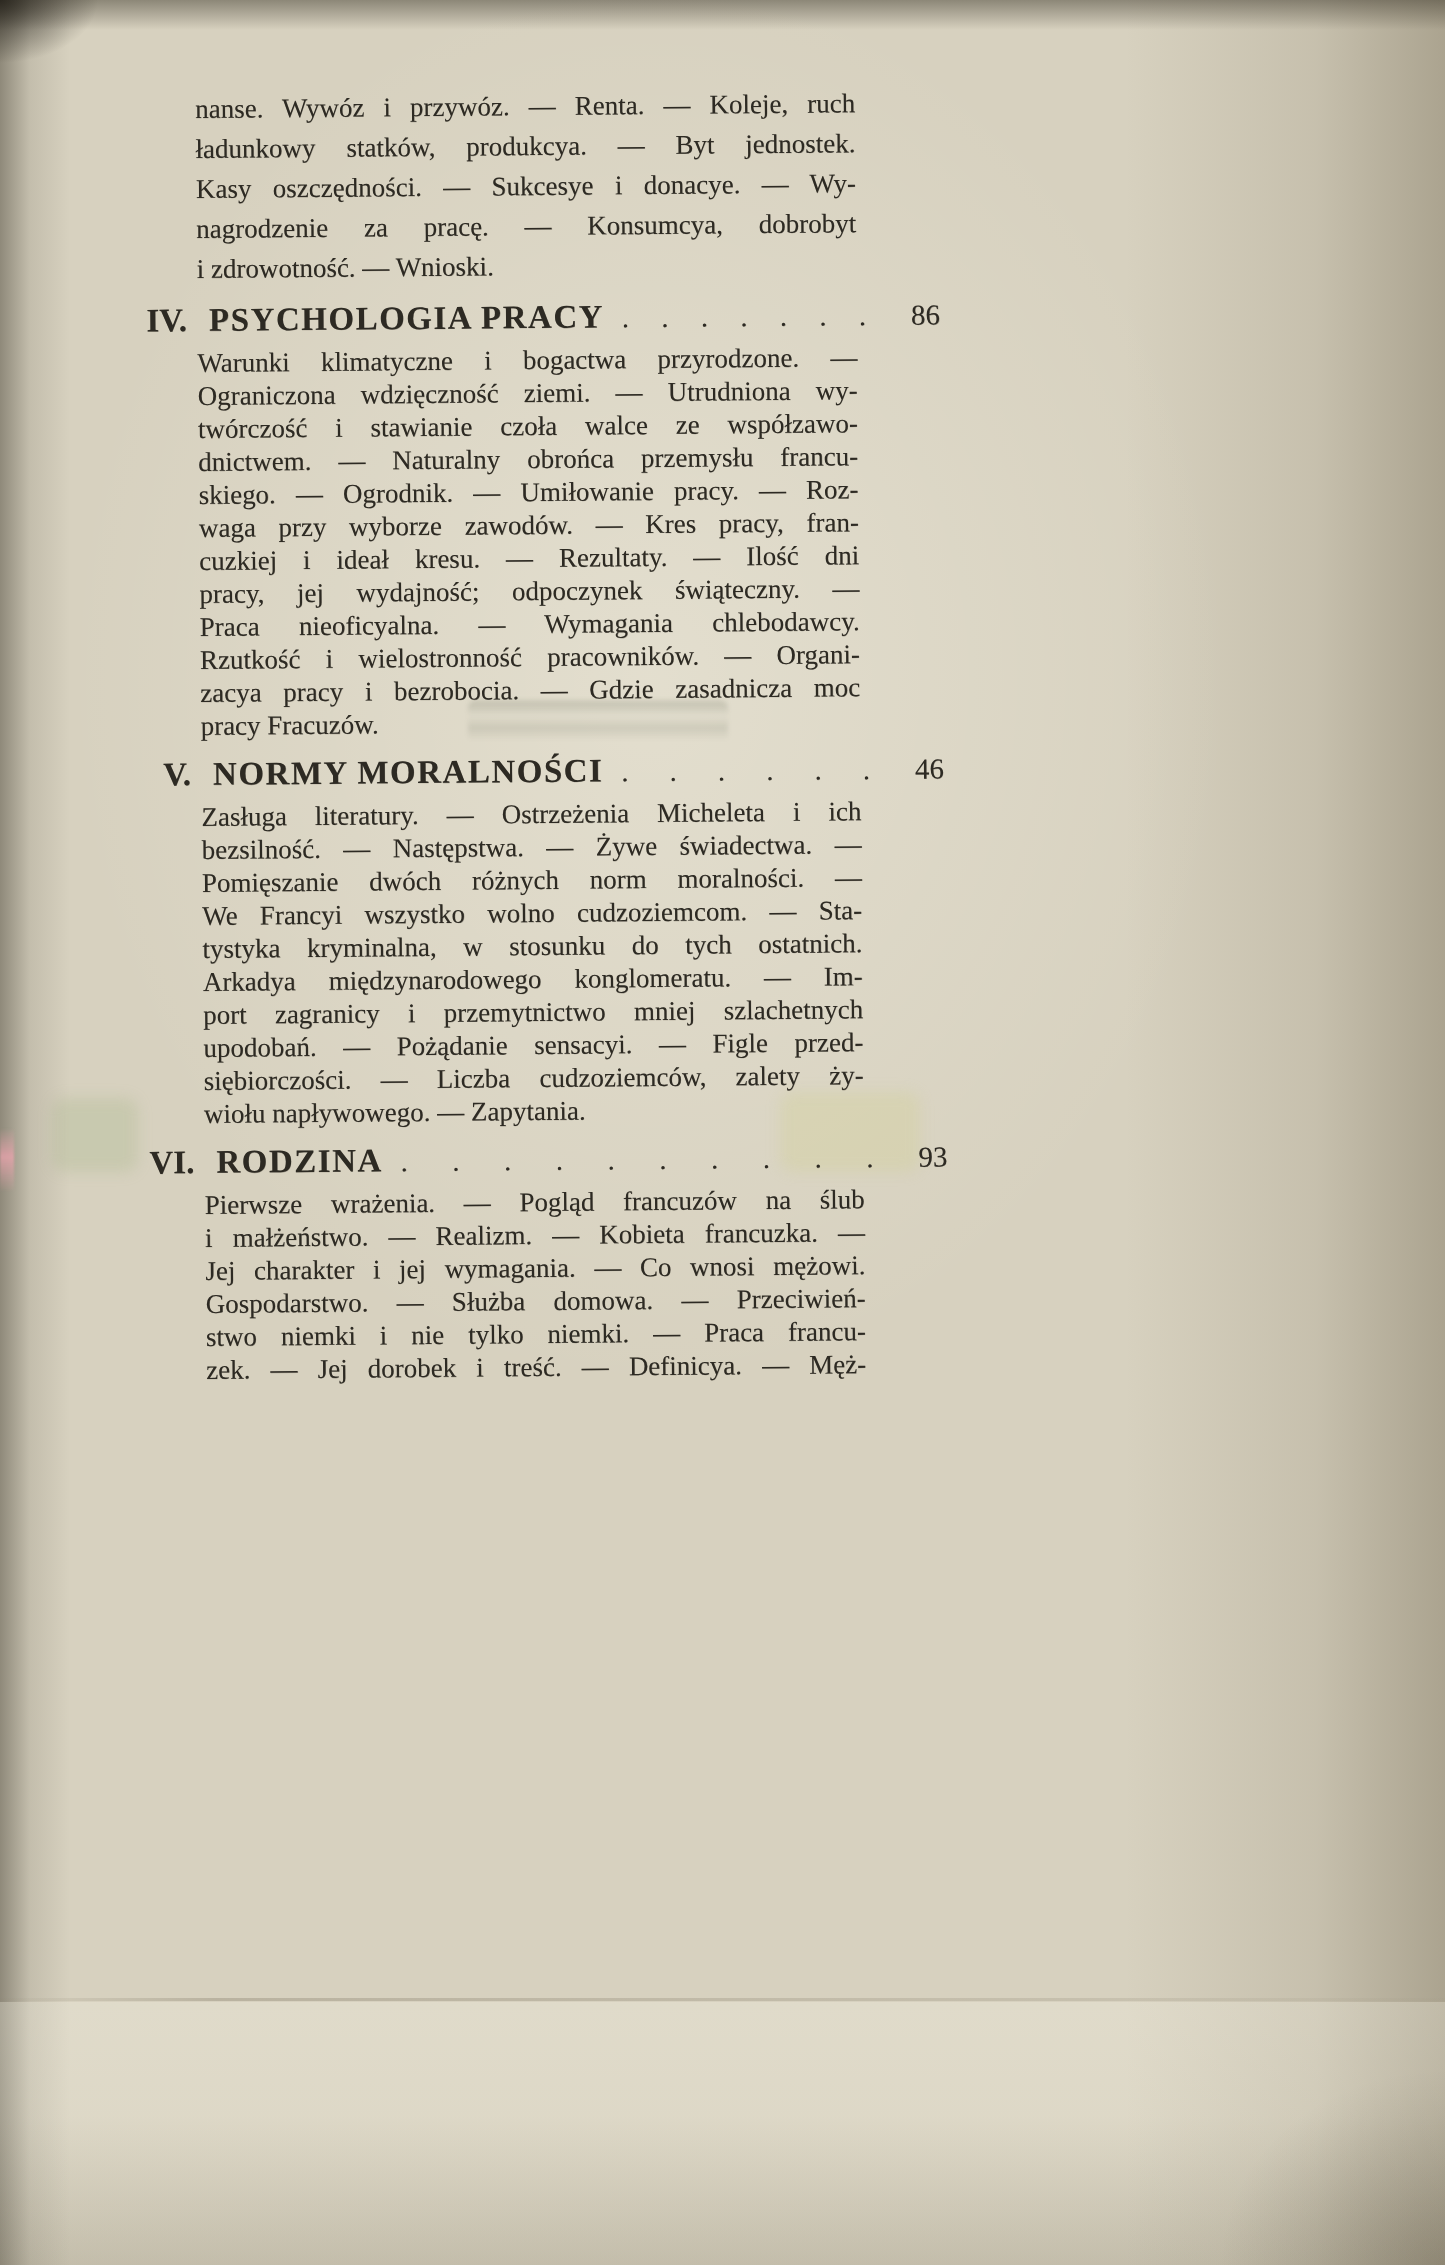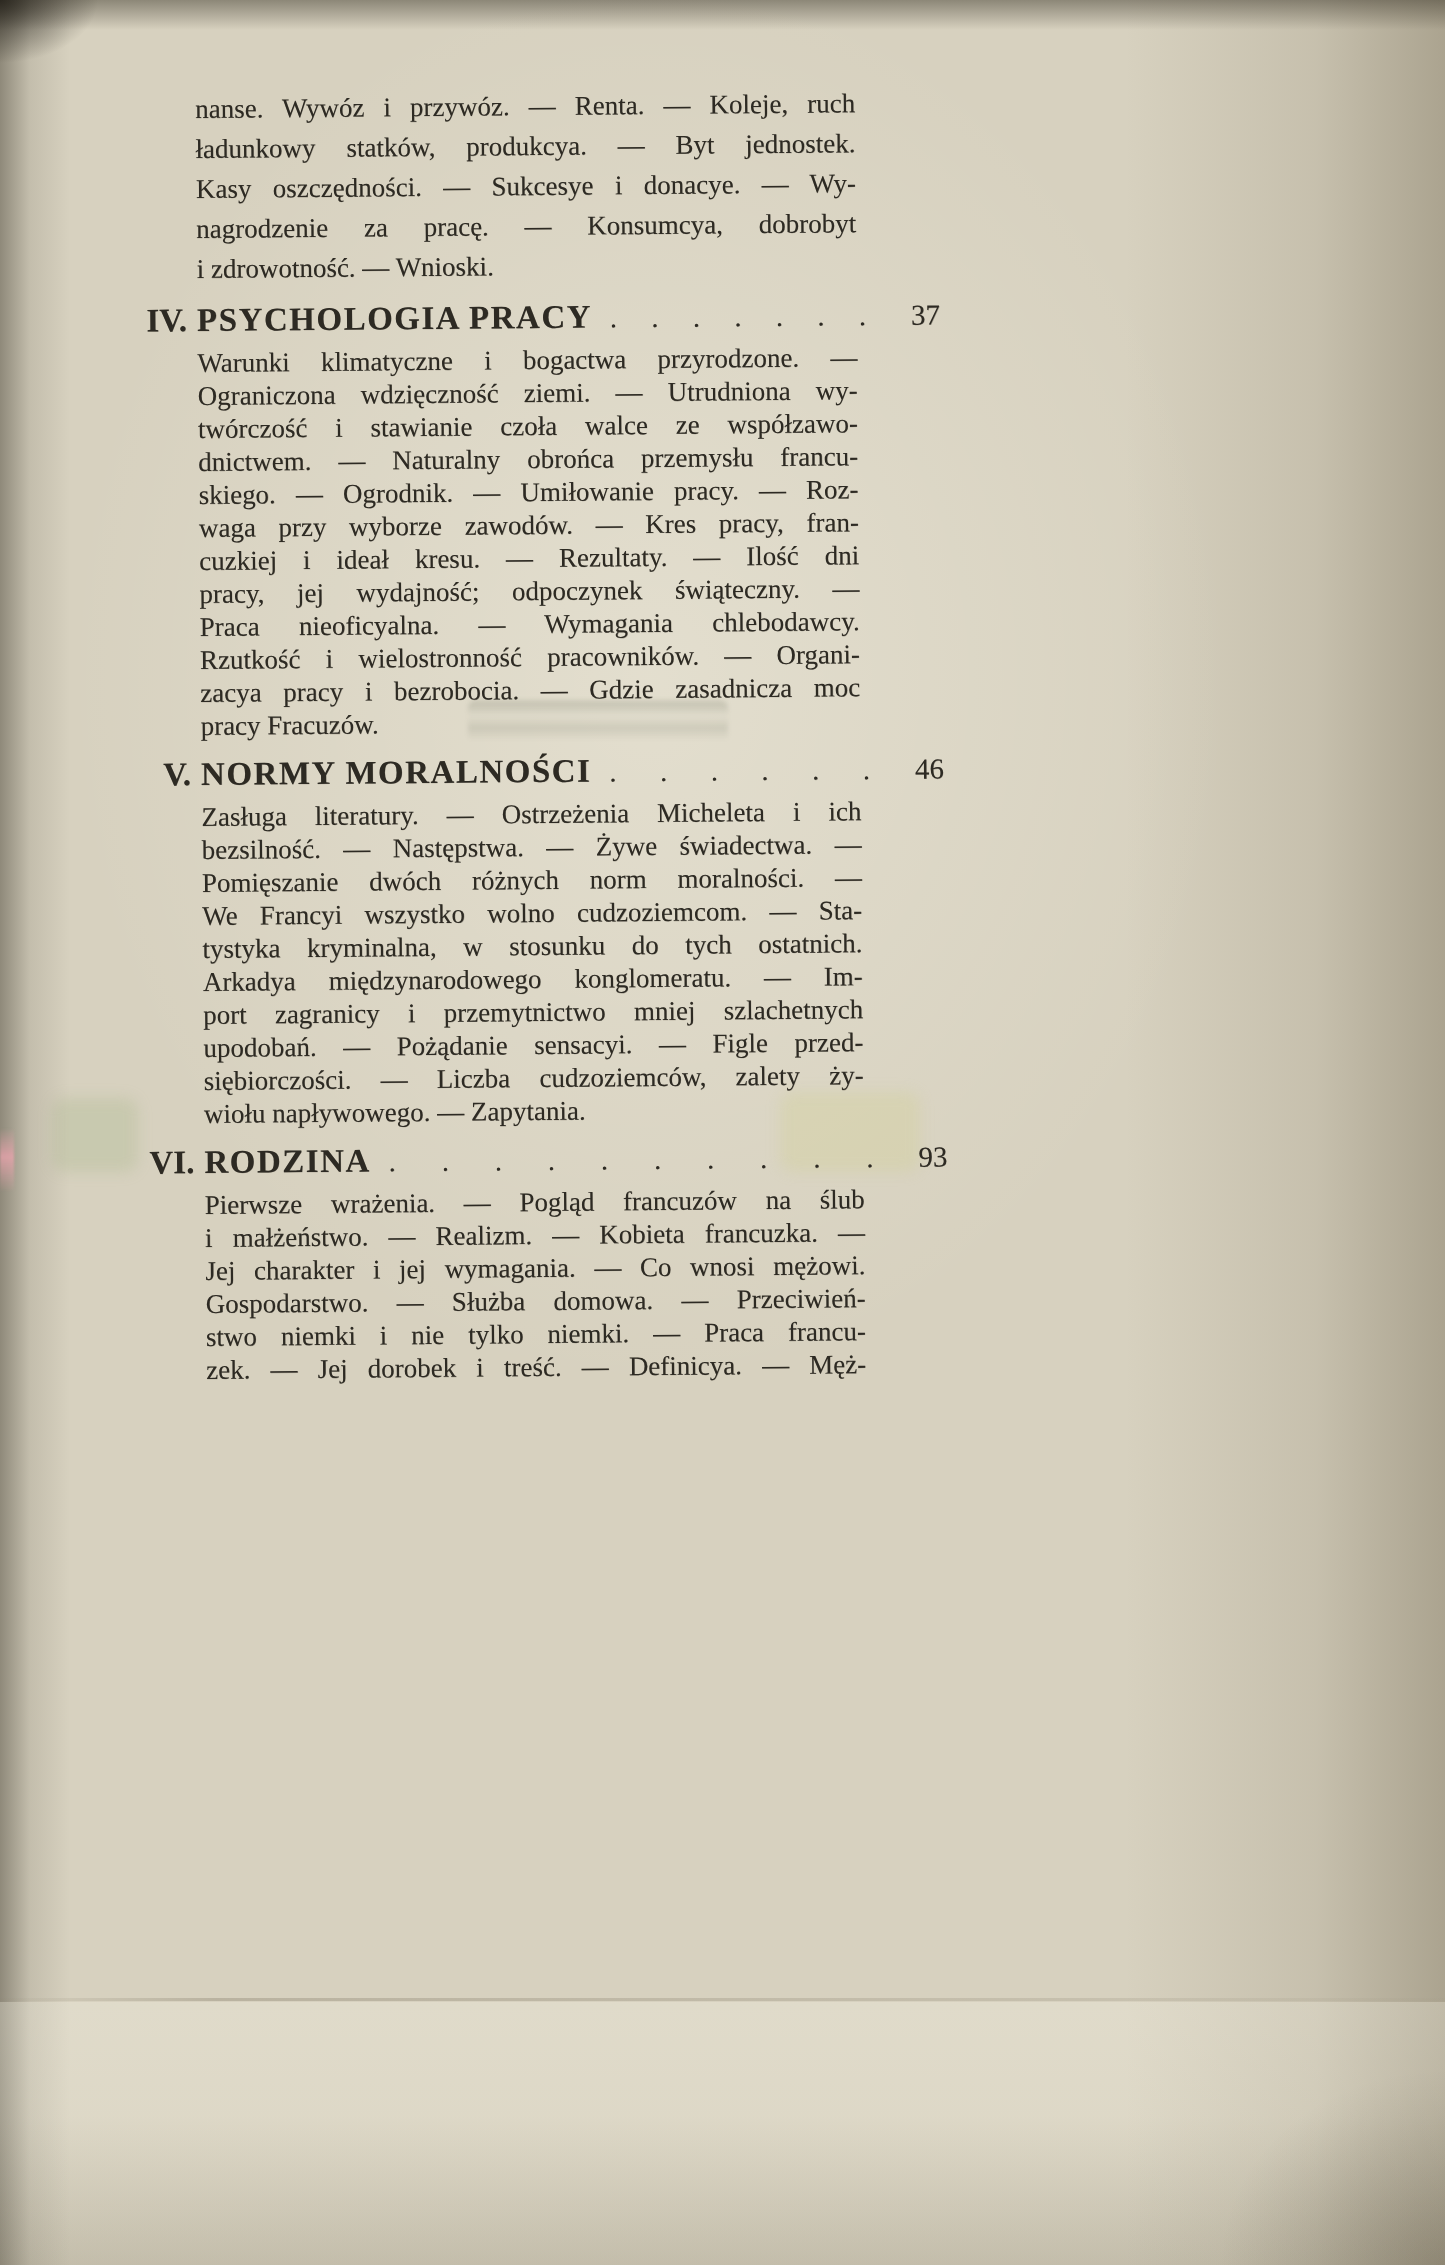--- a/index.html
+++ b/index.html
@@ -88,21 +88,21 @@
     display: flex;
     align-items: baseline;
     margin: 13px 0 9px 0;
     height: 36px;
   }
   .numeral {
     width: 52px;
     text-align: right;
     font-weight: 700;
     font-size: 33px;
-    margin-right: 10px;
+    margin-right: 22px;
     white-space: nowrap;
     flex: 0 0 auto;
   }
   .title {
     font-weight: 700;
     font-size: 33px;
     letter-spacing: 1.5px;
     white-space: nowrap;
     flex: 0 0 auto;
   }
@@ -143,21 +143,21 @@
         <div class="line">Kasy oszczędności. — Sukcesye i donacye. — Wy-</div>
         <div class="line">nagrodzenie za pracę. — Konsumcya, dobrobyt</div>
         <div class="line last">i zdrowotność. — Wnioski.</div>
       </div>
 
     <section class="entry">
       <div class="heading">
         <span class="numeral">IV.</span>
         <span class="title">PSYCHOLOGIA PRACY</span>
         <span class="dots">. . . . . . .</span>
-        <span class="pagenum">37</span>
+        <span class="pagenum">86</span>
       </div>
       <div class="desc">
           <div class="line">Warunki klimatyczne i bogactwa przyrodzone. —</div>
           <div class="line">Ograniczona wdzięczność ziemi. — Utrudniona wy-</div>
           <div class="line">twórczość i stawianie czoła walce ze współzawo-</div>
           <div class="line">dnictwem. — Naturalny obrońca przemysłu francu-</div>
           <div class="line">skiego. — Ogrodnik. — Umiłowanie pracy. — Roz-</div>
           <div class="line">waga przy wyborze zawodów. — Kres pracy, fran-</div>
           <div class="line">cuzkiej i ideał kresu. — Rezultaty. — Ilość dni</div>
           <div class="line">pracy, jej wydajność; odpoczynek świąteczny. —</div>

